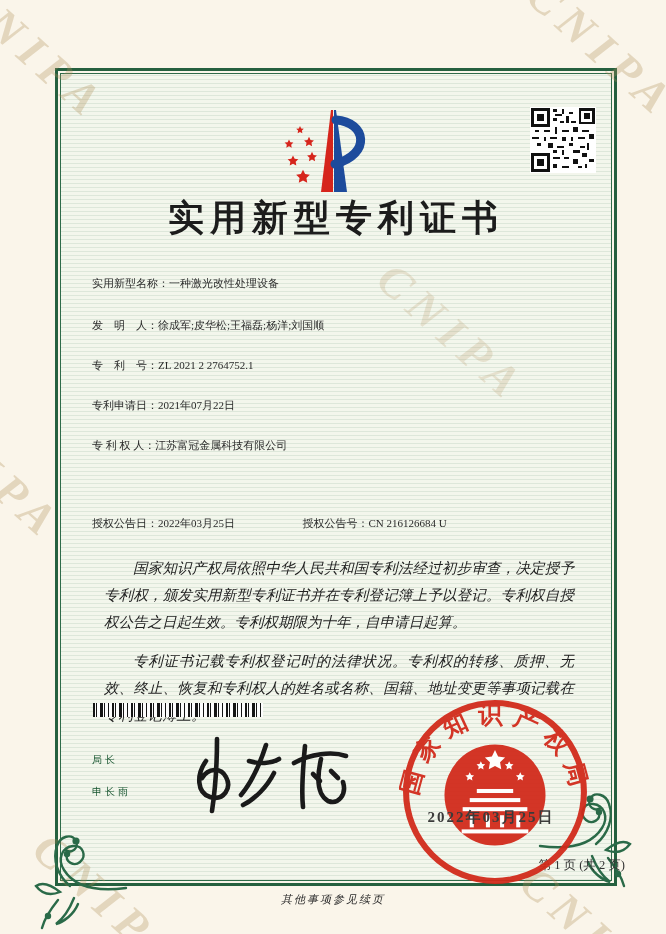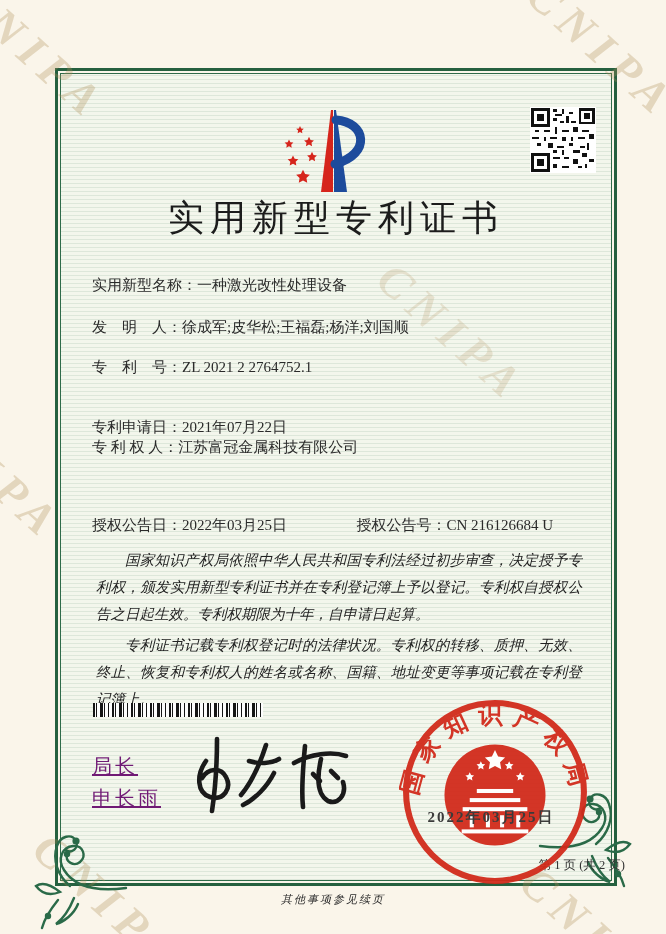--- a/index.html
+++ b/index.html
@@ -12,32 +12,32 @@
       transform-origin:left top;white-space:nowrap;pointer-events:none;}
   
   .frame{position:absolute;left:55px;top:68px;width:556px;height:812px;
          border:3px solid #25603f;z-index:1;}
   .frame-inner{position:absolute;inset:2px;border:1px solid #2f6b4a;
          background-color:#f3f6ec;
          background-image:repeating-linear-gradient(0deg,rgba(76,130,96,.13) 0 1px,transparent 1px 4px);}
   .content{position:absolute;inset:0;z-index:3;}
   .cert-no{position:absolute;left:92px;top:111px;font-size:15px;letter-spacing:1px;color:#333;}
   .title{position:absolute;left:55px;top:194px;width:562px;text-align:center;
-         font-size:36px;font-weight:400;letter-spacing:6px;color:#1c1c1c;}
-  .field{position:absolute;left:92px;font-size:15px;white-space:nowrap;color:#2a2a2a;font-family:Liberation Serif, serif;}
+         font-size:36px;font-weight:700;letter-spacing:6px;color:#1c1c1c;}
+  .field{position:absolute;left:92px;font-size:11px;white-space:nowrap;color:#2a2a2a;font-family:Liberation Serif, serif;}
   .field .lab{display:inline-block;}
   .paras{position:absolute;left:92px;top:543px;width:494px;font-size:14.5px;
          line-height:27px;text-align:justify;font-style:italic;color:#222;}
-  .paras p{margin:4px;text-indent:2em;font-family:Liberation Serif, serif;}
+  .paras p{margin:12px;text-indent:2em;font-family:Liberation Serif, serif;}
   .barcode{position:absolute;left:93px;top:703px;width:170px;height:14px;
      background:repeating-linear-gradient(90deg,#151515 0 2px,#fdfdfd 2px 3px,#151515 3px 4px,
        #fdfdfd 4px 7px,#151515 7px 10px,#fdfdfd 10px 11px,#151515 11px 12px,#fdfdfd 12px 15px,
        #151515 15px 16px,#fdfdfd 16px 19px);}
-  .signer{position:absolute;left:92px;font-size:20px;letter-spacing:3px;
-          font-family:"Liberation Sans","DejaVu Sans",sans-serif;color:#701a75;text-decoration:underline;}
+  .signer{position:absolute;left:92px;font-size:10px;letter-spacing:3px;
+          font-family:"Liberation Sans","DejaVu Sans",sans-serif;color:#14532d;}
   .seal-date{position:absolute;left:400px;top:808px;width:182px;text-align:center;z-index:5;
           font-size:15px;font-weight:600;letter-spacing:2px;color:#3b3b3b;}
   .page-ind{position:absolute;left:55px;top:857px;width:562px;text-align:right;font-size:12.5px;color:#333;padding-left:8px;}
   .footer-note{position:absolute;left:0;top:892px;width:666px;text-align:center;
           font-size:11px;font-style:italic;letter-spacing:2px;color:#2b2b2b;z-index:3;}
   svg{display:block;}
 </style>
 </head>
 <body>
 
@@ -149,21 +149,21 @@
 
   <div class="field" style="top:276px">
     <span class="lab">实用新型名称：</span><span>一种激光改性处理设备</span>
   </div>
   <div class="field" style="top:318px">
     <span class="lab">发　明　人：</span><span>徐成军;皮华松;王福磊;杨洋;刘国顺</span>
   </div>
   <div class="field" style="top:358px">
     <span class="lab">专　利　号：</span><span>ZL 2021 2 2764752.1</span>
   </div>
-  <div class="field" style="top:418px">
+  <div class="field" style="top:398px">
     <span class="lab">专利申请日：</span><span>2021年07月22日</span>
   </div>
   <div class="field" style="top:438px">
     <span class="lab">专 利 权 人：</span><span>江苏富冠金属科技有限公司</span>
   </div>
   <div class="field" style="top:516px">
     <span class="lab">授权公告日：</span><span>2022年03月25日</span>
     <span style="display:inline-block;width:62px"></span>
     <span class="lab">授权公告号：</span><span>CN 216126684 U</span>
   </div>

